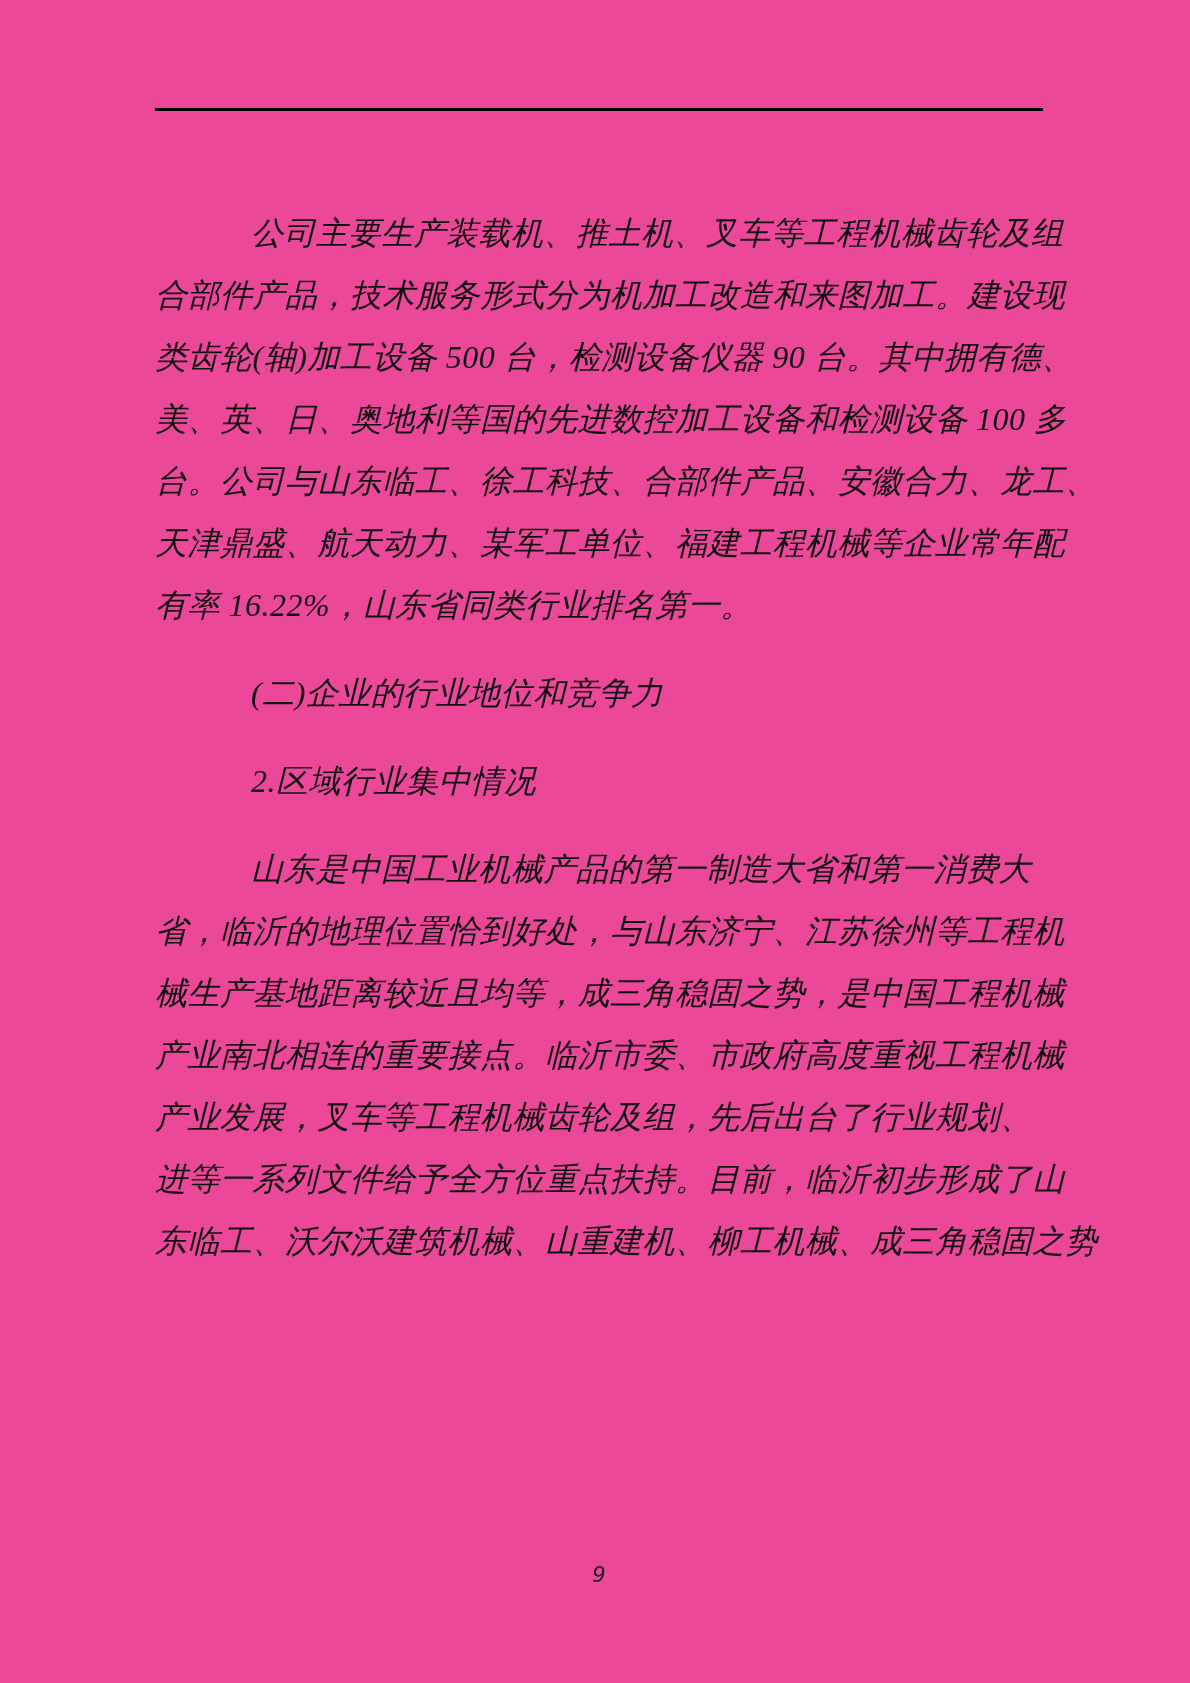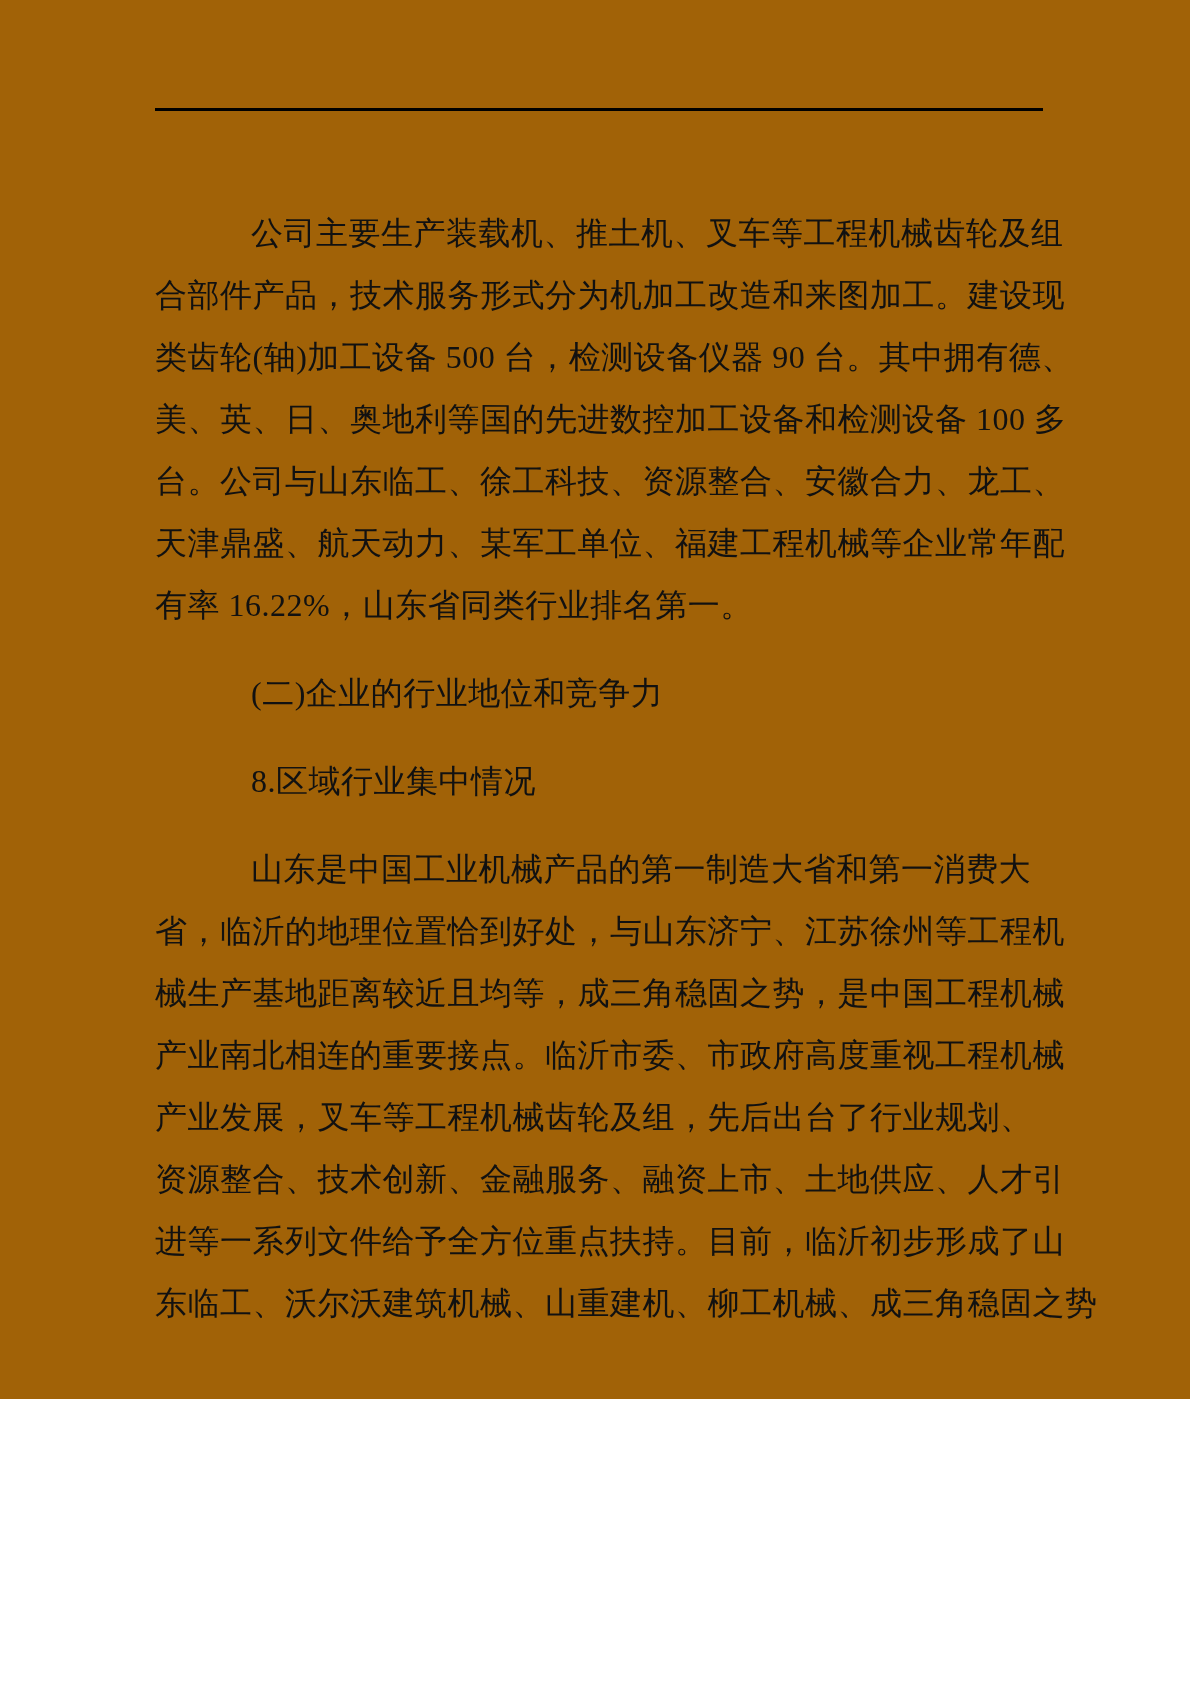--- a/index.html
+++ b/index.html
@@ -1,23 +1,24 @@
 <!DOCTYPE html>
 <html><head>
 <meta charset="utf-8">
 <style>
   html, body { margin: 0; padding: 0; background: #ffffff; }
   .page {
     position: relative;
     width: 1190px;
-    height: 1399px;
-    background: #a16207;
+    height: 1683px;
+    background: #ec4899;
     overflow: hidden;
     font-family: "Liberation Serif", "DejaVu Serif", serif;
     color: #111111;
+    font-style: italic;
   }
   .header-rule {
     position: absolute;
     left: 155px;
     top: 108px;
     width: 888px;
     height: 3px;
     background: #000000;
   }
   .content {
@@ -56,40 +57,39 @@
 
   <div class="header-rule"></div>
 
   <div class="content">
 
     <p class="para">
       <span class="line indent">公司主要生产装载机、推土机、叉车等工程机械齿轮及组</span>
       <span class="line">合部件产品，技术服务形式分为机加工改造和来图加工。建设现</span>
       <span class="line">类齿轮(轴)加工设备 500 台，检测设备仪器 90 台。其中拥有德、</span>
       <span class="line">美、英、日、奥地利等国的先进数控加工设备和检测设备 100 多</span>
-      <span class="line">台。公司与山东临工、徐工科技、资源整合、安徽合力、龙工、</span>
+      <span class="line">台。公司与山东临工、徐工科技、合部件产品、安徽合力、龙工、</span>
       <span class="line">天津鼎盛、航天动力、某军工单位、福建工程机械等企业常年配</span>
       <span class="line">有率 16.22%，山东省同类行业排名第一。</span>
     </p>
 
     <p class="para">
       <span class="line indent">(二)企业的行业地位和竞争力</span>
     </p>
 
     <p class="para">
-      <span class="line indent">8.区域行业集中情况</span>
+      <span class="line indent">2.区域行业集中情况</span>
     </p>
 
     <p class="para">
       <span class="line indent">山东是中国工业机械产品的第一制造大省和第一消费大</span>
       <span class="line">省，临沂的地理位置恰到好处，与山东济宁、江苏徐州等工程机</span>
       <span class="line">械生产基地距离较近且均等，成三角稳固之势，是中国工程机械</span>
       <span class="line">产业南北相连的重要接点。临沂市委、市政府高度重视工程机械</span>
       <span class="line">产业发展，叉车等工程机械齿轮及组，先后出台了行业规划、</span>
-      <span class="line">资源整合、技术创新、金融服务、融资上市、土地供应、人才引</span>
       <span class="line">进等一系列文件给予全方位重点扶持。目前，临沂初步形成了山</span>
       <span class="line">东临工、沃尔沃建筑机械、山重建机、柳工机械、成三角稳固之势</span>
     </p>
 
   </div>
 
   <div class="page-number">9</div>
 
 </div>
 

